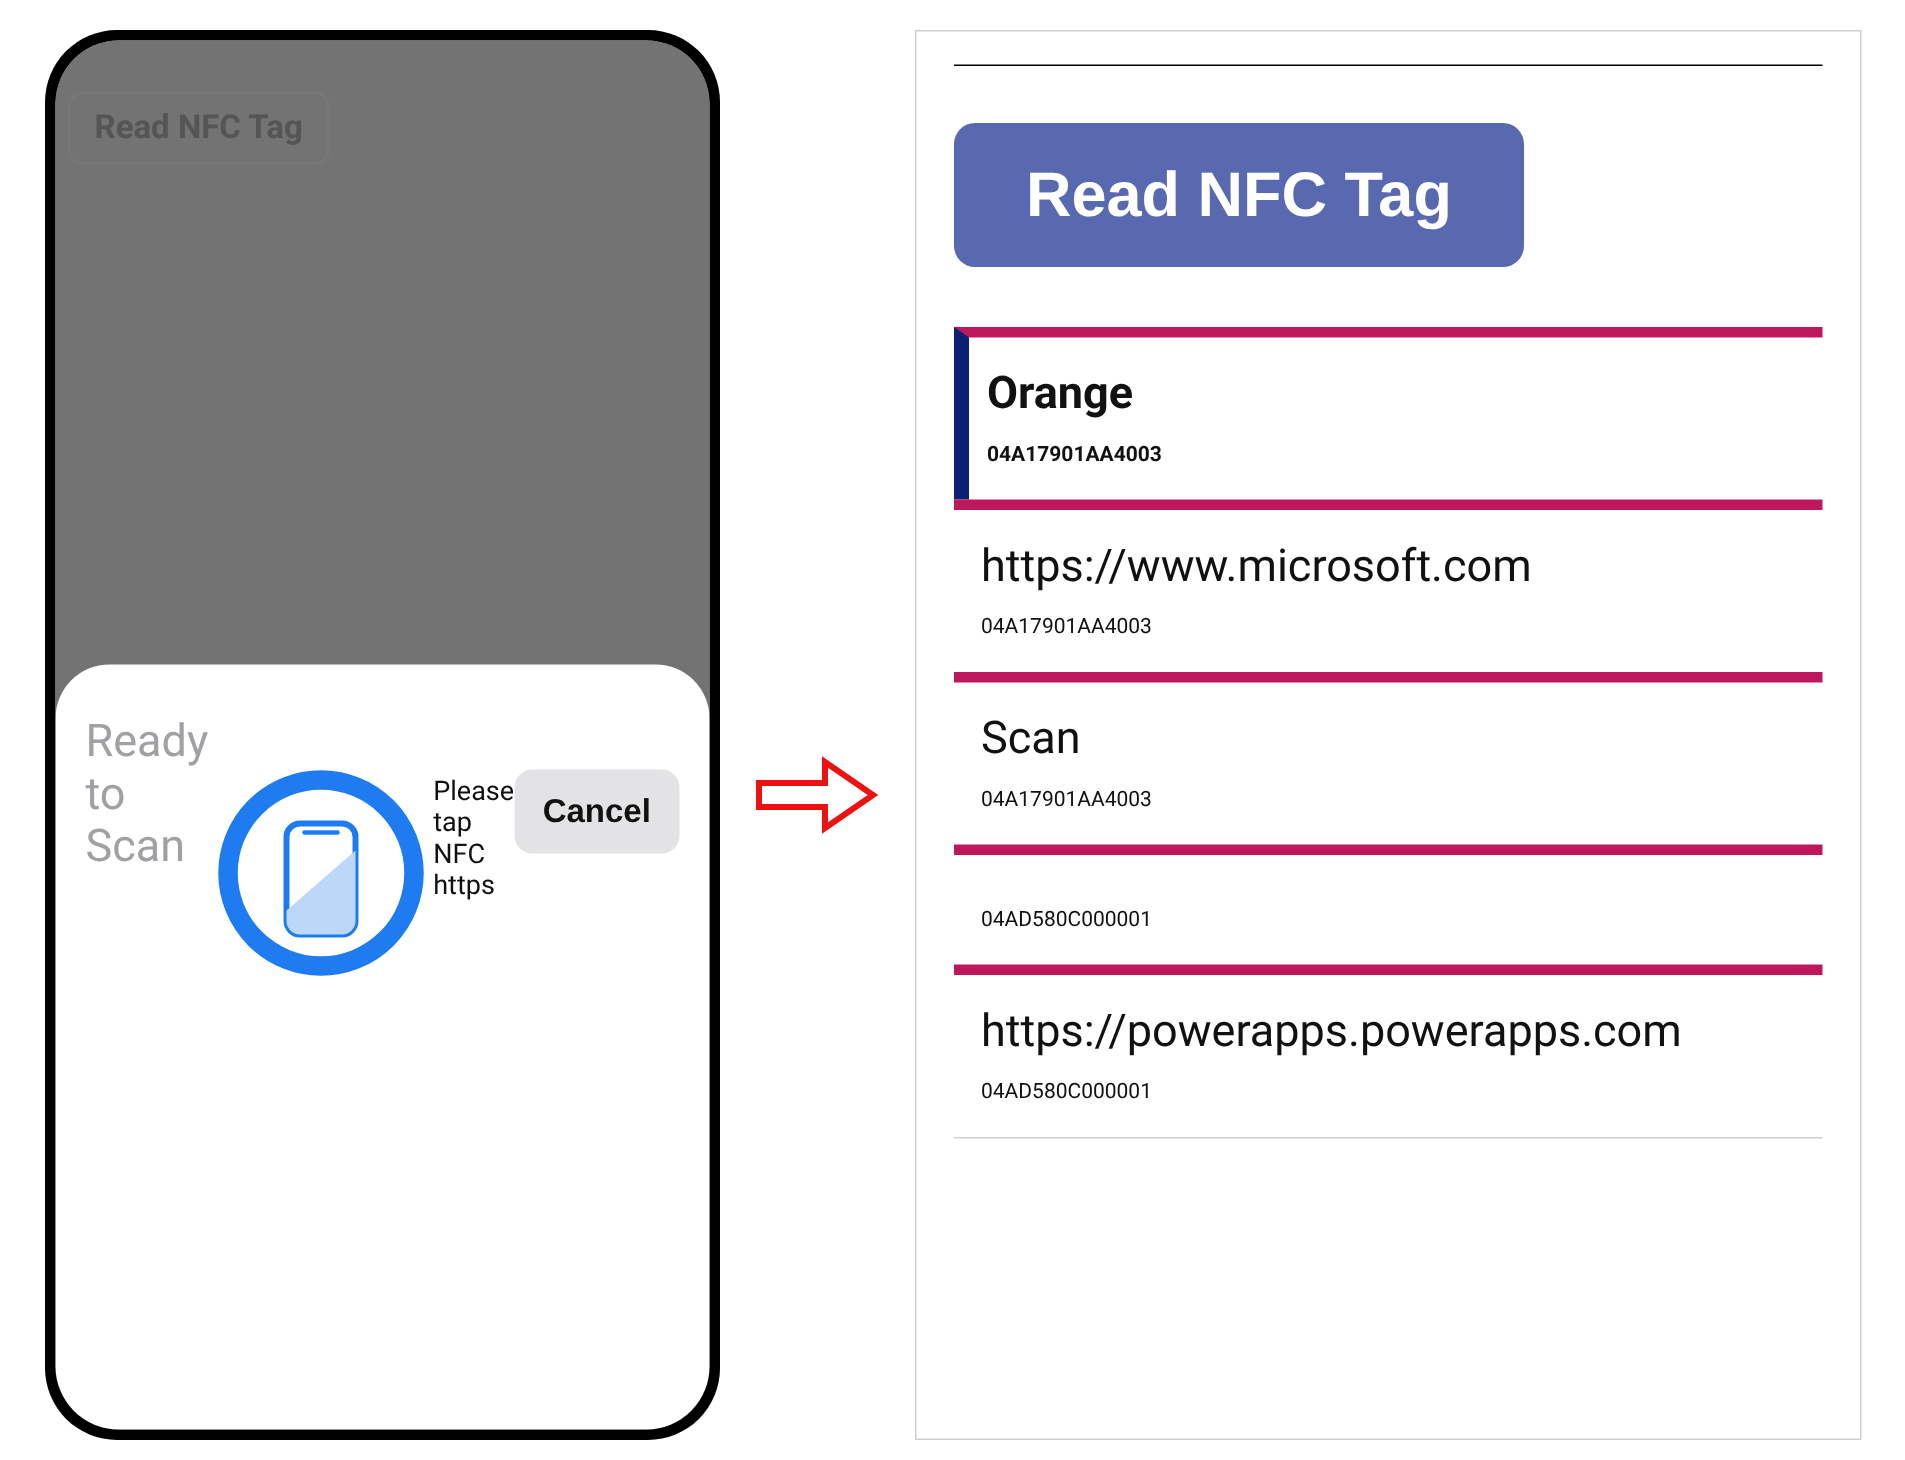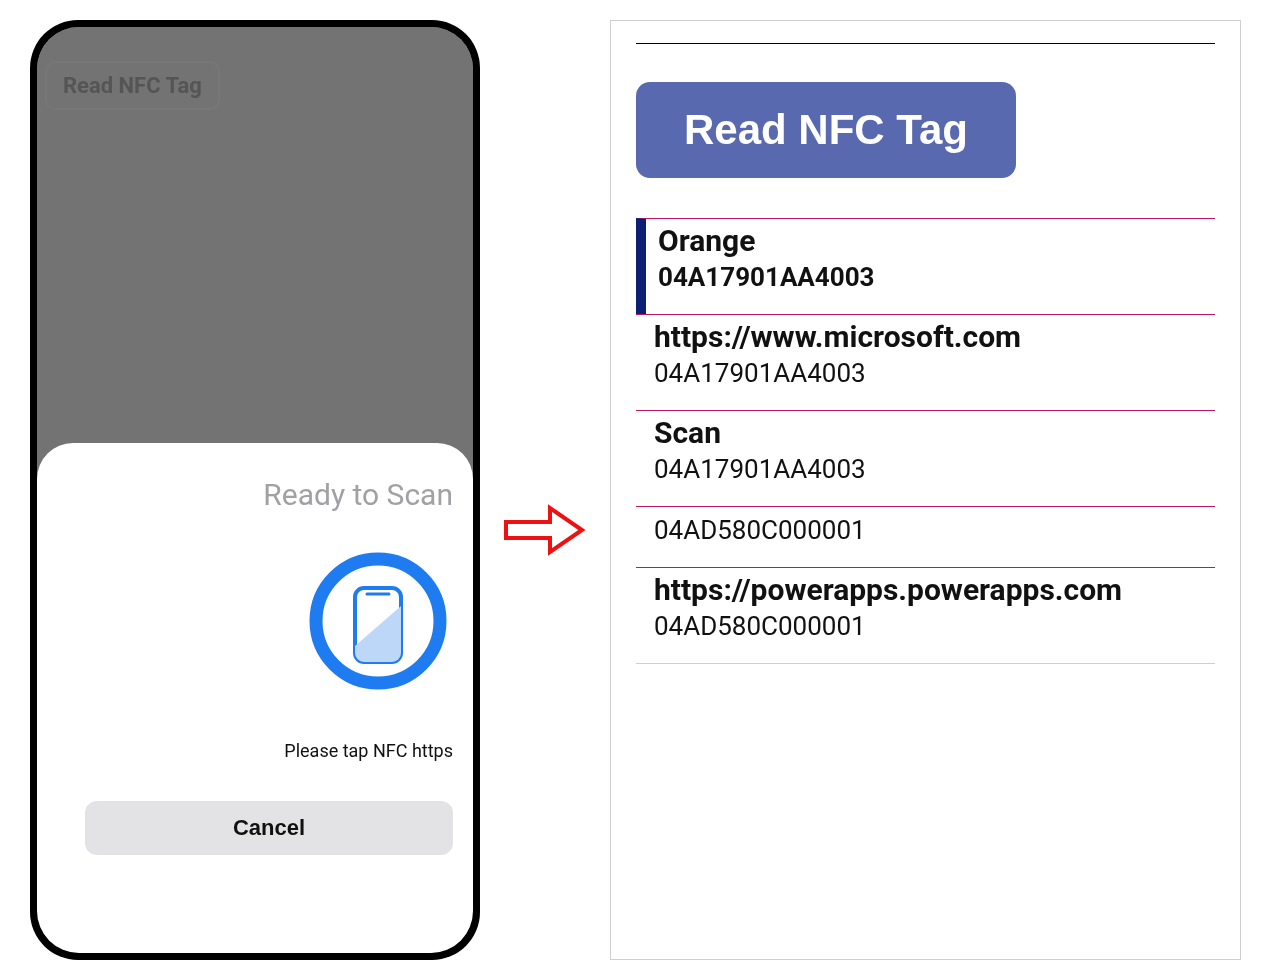--- a/index.html
+++ b/index.html
@@ -49,22 +49,22 @@
     .sheet {
       position: absolute;
       left: 0;
       right: 0;
       bottom: 0;
       height: 510px;
       background: #fff;
       border-radius: 36px 36px 42px 42px;
       padding: 30px 20px 98px 20px;
       display: flex;
-      flex-direction: column;
-      align-items: flex-end;
+      flex-direction: row;
+      align-items: flex-start;
     }
     .sheet-title {
       font-size: 30px;
       color: #a0a0a5;
       font-weight: 400;
       margin-top: 4px;
     }
     .scan-icon-wrap {
       width: 150px;
       height: 150px;
@@ -126,39 +126,39 @@
       font-weight: 600;
       padding: 24px 48px;
       border-radius: 14px;
       border: none;
       cursor: pointer;
     }
     .list {
       margin-top: 40px;
     }
     .item {
-      border-top: 1px solid #be185d;
-      padding: 4px 10px 22px 18px;
+      border-top: 7px solid #be185d;
+      padding: 20px 10px 22px 18px;
     }
     .item:last-child {
       border-bottom: 1px solid #cfcfcf;
     }
     .item.selected {
       border-left: 10px solid #0b2075;
       padding-left: 12px;
     }
     .item .title {
       font-size: 30px;
       color: #111;
-      font-weight: 700;
+      font-weight: 400;
     }
     .item .sub {
-      font-size: 26px;
-      color: #111;
-      margin-top: 4px;
+      font-size: 14px;
+      color: #111;
+      margin-top: 15px;
     }
     .item.selected .title { font-weight: 700; }
     .item.selected .sub { font-weight: 700; }
   </style>
 </head>
 <body>
 
 <div class="phone">
   <div class="phone-inner">
     <div class="phone-overlay">

